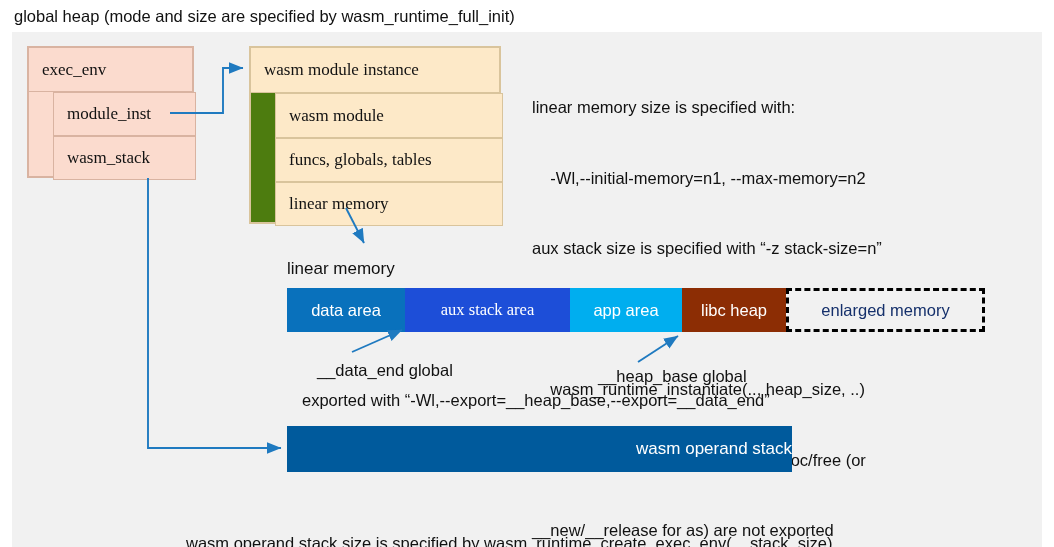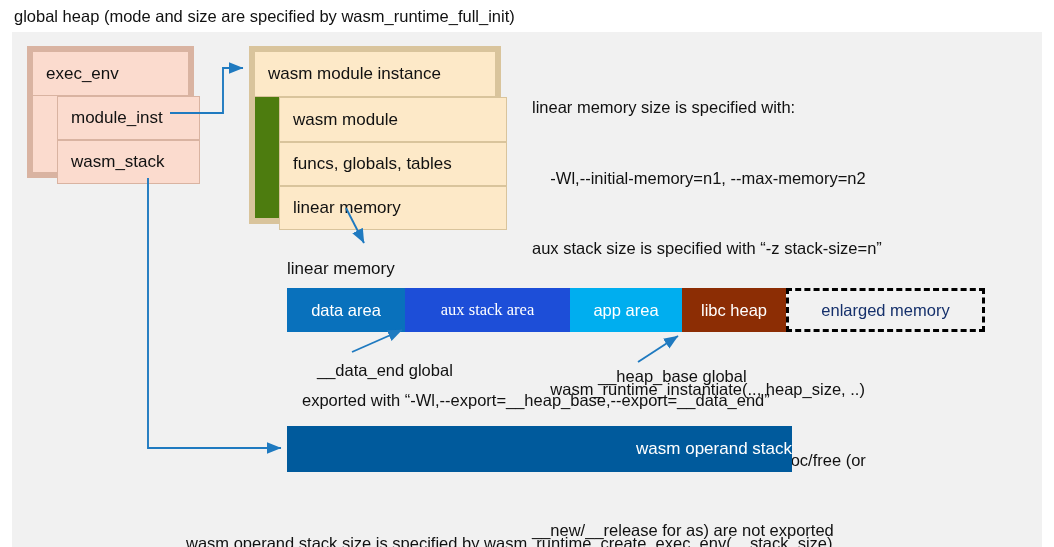--- a/index.html
+++ b/index.html
@@ -38,21 +38,22 @@
     position: absolute;
     left: 12px;
     top: 32px;
     width: 1030px;
     height: 515px;
     background: #f1f1f1;
   }
   .struct {
     position: absolute;
     box-sizing: border-box;
-    border: 6px solid #14532d;
+    border: 2px solid #14532d;
+    font-family: Liberation Serif, serif;
   }
   .struct-head {
     position: absolute;
     box-sizing: border-box;
     left: 0;
     top: 0;
     width: 100%;
     display: flex;
     align-items: center;
     font-size: 17px;

